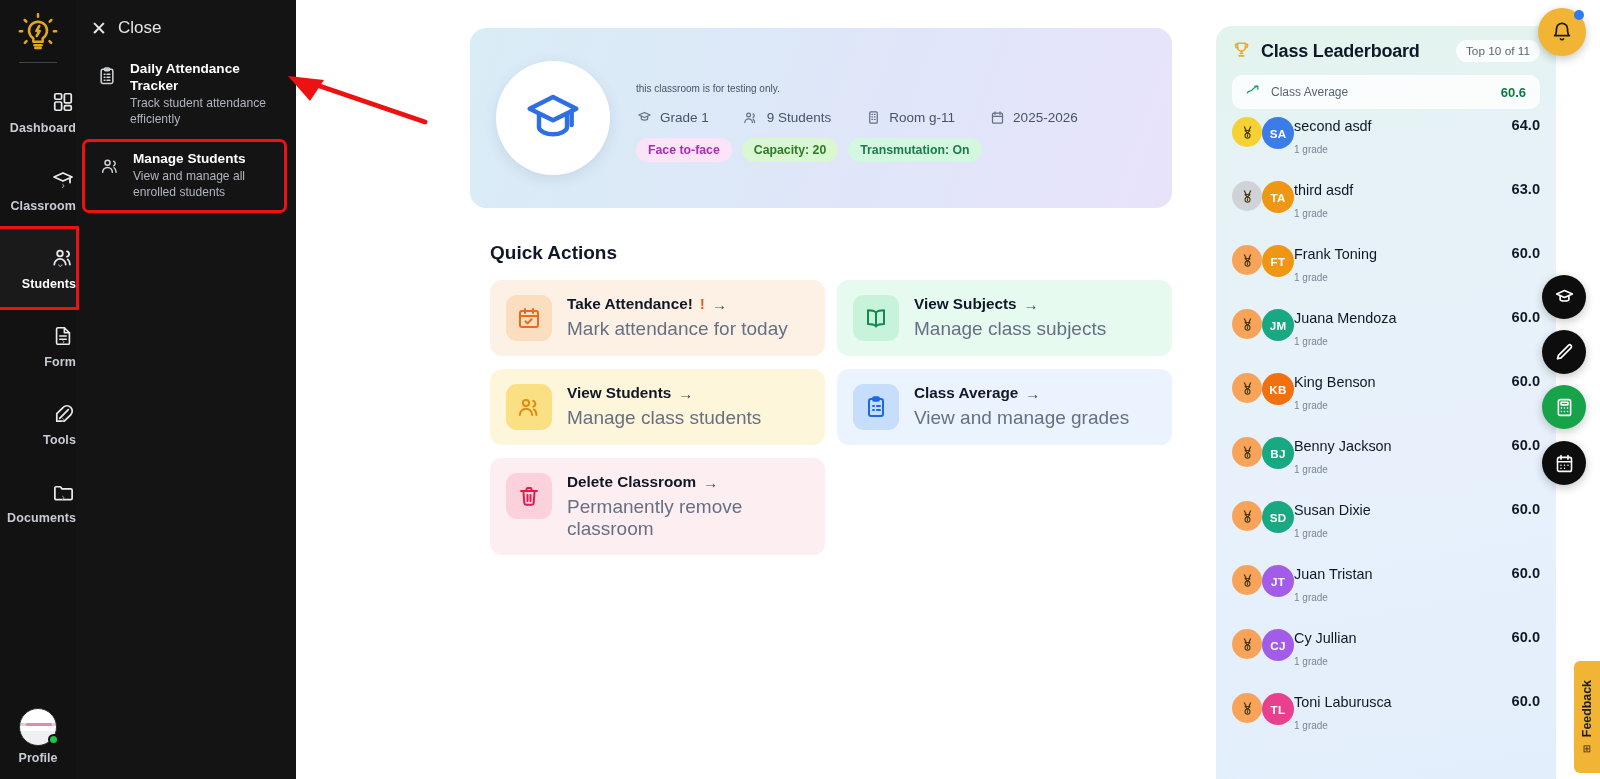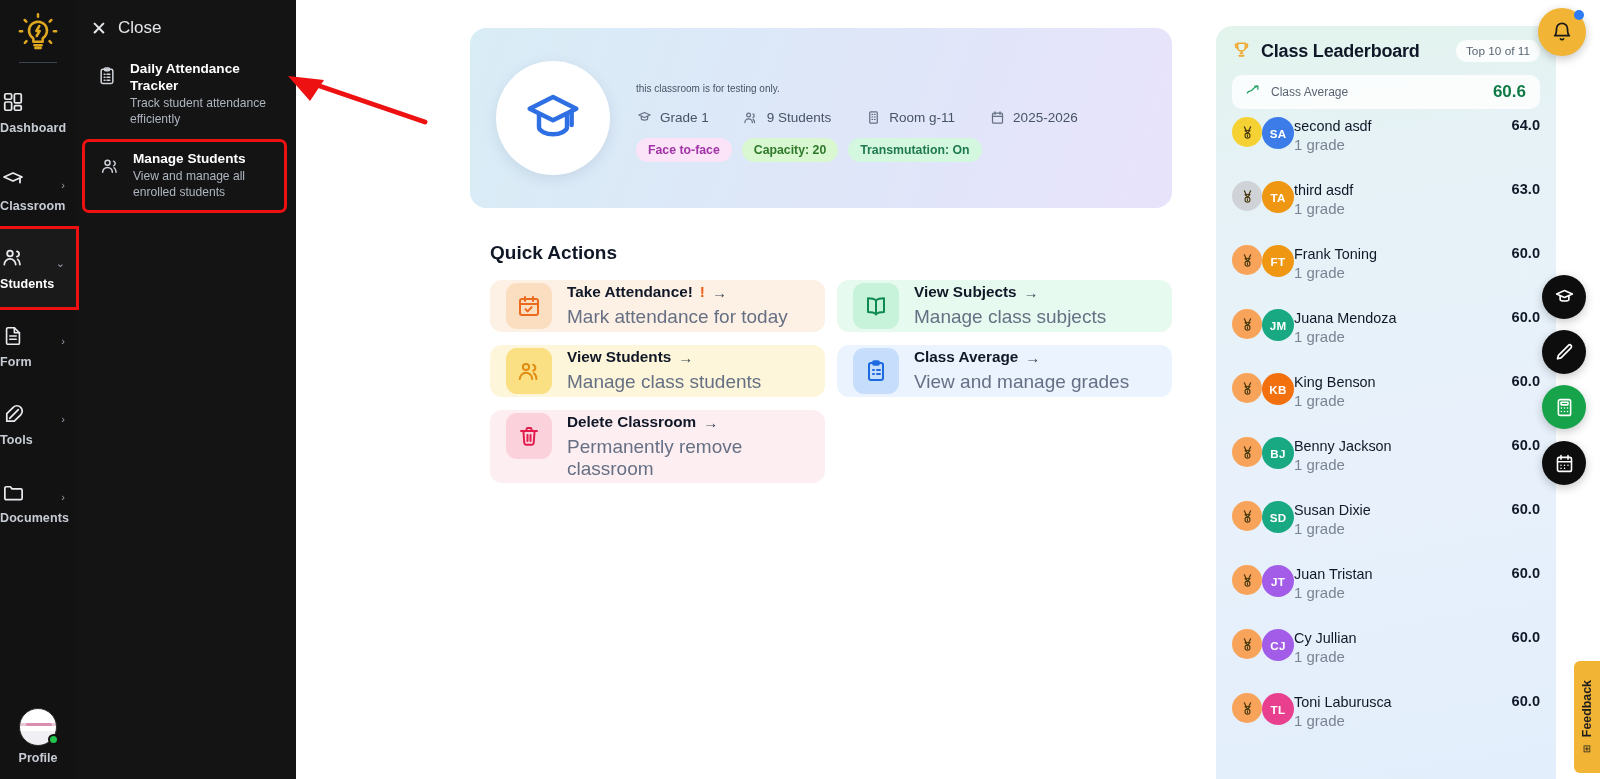--- a/index.html
+++ b/index.html
@@ -14,21 +14,21 @@
   
   .rail {
     position: absolute; left: 0; top: 0; width: 76px; height: 779px;
     background: #121212; display: flex; flex-direction: column; align-items: center;
     z-index: 40;
   }
   .logo { margin-top: 10px; width: 46px; height: 46px; display: flex; align-items: center; justify-content: center; }
   .rail-div { width: 38px; height: 1px; background: #3b4250; margin: 6px 0 10px; }
   .rail-item {
     position: relative; width: 76px; height: 78px;
-    display: flex; flex-direction: column; align-items: flex-start; justify-content: center;
+    display: flex; flex-direction: column; align-items: flex-end; justify-content: center;
     gap: 6px; cursor: pointer;
   }
   .rail-item .ricon { width: 26px; height: 26px; color: #e8eaed; display: flex; align-items: center; justify-content: center; }
   .rail-item .rlabel { font-size: 12.5px; color: #c7ccd4; font-weight: 700; letter-spacing: .1px; }
   .rail-item .chev { position: absolute; right: 11px; top: 28px; font-size: 11px; color: #9aa2ad; }
   .rail-item.active { outline: 3px solid #ee1111; background: #1a1a1a; }
   .rail-item.active .rlabel { color: #ffffff; }
   .profile-wrap { position: absolute; bottom: 14px; left: 0; width: 76px; display: flex; flex-direction: column; align-items: center; gap: 5px; cursor: pointer; }
   .avatar-pic {
     width: 38px; height: 38px; border-radius: 50%; position: relative;
@@ -84,21 +84,21 @@
   .meta { display: flex; align-items: center; gap: 8px; font-size: 13.5px; color: #475467; }
   .meta .mi { width: 16px; height: 16px; color: #667085; display: flex; align-items: center; justify-content: center; }
   .hero-chips { display: flex; gap: 10px; margin-top: 13px; }
   .chip { font-size: 12.3px; font-weight: 600; padding: 5px 12px; border-radius: 999px; }
   .chip-pink { background: #fbe3f8; color: #a033a7; }
   .chip-green { background: #d9f7d0; color: #2f7a2a; }
   .chip-green2 { background: #d4f7e0; color: #1f7a4d; }
 
   .qa-title { font-size: 19px; font-weight: 700; color: #101828; margin: 34px 0 16px 194px; }
   .qa-grid { margin: 0 24px 0 194px; display: grid; grid-template-columns: 1fr 1fr; gap: 13px 12px; }
-  .qa-card { border-radius: 12px; padding: 3px 16px; display: flex; gap: 15px; align-items: flex-start; cursor: pointer; }
+  .qa-card { border-radius: 12px; padding: 15px 16px; display: flex; gap: 15px; align-items: flex-start; cursor: pointer; }
   .qa-ico { width: 46px; height: 46px; min-width: 46px; border-radius: 11px; display: flex; align-items: center; justify-content: center; }
   .qa-h { font-size: 15.3px; font-weight: 700; color: #101828; display: flex; align-items: center; gap: 7px; }
   .qa-h .bang { color: #f0601a; font-weight: 800; }
   .qa-h .arr { color: #3d4756; font-weight: 400; font-size: 15px; }
   .qa-s { font-size: 19px; color: #667085; margin-top: 5px; }
   .c-orange { background: #fdf0e4; } .c-orange .qa-ico { background: #fbddbf; color: #ec6a1d; }
   .c-green  { background: #e7faef; } .c-green .qa-ico  { background: #c7f3da; color: #0f8a52; }
   .c-yellow { background: #fdf6da; } .c-yellow .qa-ico { background: #fbdf83; color: #e08b12; }
   .c-blue   { background: #eaf3fe; } .c-blue .qa-ico   { background: #c6ddfb; color: #1d6ae0; }
   .c-red    { background: #fdeef1; } .c-red .qa-ico    { background: #fbd2dc; color: #e21b4c; }
@@ -110,29 +110,29 @@
     background: linear-gradient(170deg, #e2f4ec 0%, #e6f2f6 18%, #e8f1fb 55%, #e3eefc 100%);
     padding: 14px 16px 0 16px;
   }
   .lb-head { display: flex; align-items: center; gap: 10px; }
   .lb-trophy { font-size: 19px; color: #f0a830; line-height: 1; }
   .lb-title { font-size: 18px; font-weight: 700; color: #101828; flex: 1; letter-spacing: -.2px; }
   .lb-top { font-size: 11.8px; color: #5a6472; background: rgba(255,255,255,.8); padding: 4px 10px; border-radius: 999px; }
   .lb-avg { margin-top: 13px; background: rgba(255,255,255,.82); border-radius: 10px; height: 34px; display: flex; align-items: center; padding: 0 14px; gap: 10px; }
   .lb-avg .trend { color: #18a05c; font-size: 13px; }
   .lb-avg .al { font-size: 12px; color: #5a6472; flex: 1; }
-  .lb-avg .av { font-size: 17px; font-weight: 700; color: #0f7a46; }
+  .lb-avg .av { font-size: 13px; font-weight: 700; color: #0f7a46; }
   .lb-list { margin-top: 8px; }
   .lb-row { display: flex; align-items: flex-start; height: 64px; }
   .medal { width: 30px; height: 30px; min-width: 30px; border-radius: 50%; display: flex; align-items: center; justify-content: center; font-size: 14px; color: #4a3a10; }
   .m-gold { background: #f5d133; } .m-silver { background: #cfd3d8; } .m-bronze { background: #f7a45a; }
   .lb-av { width: 32px; height: 32px; min-width: 32px; border-radius: 50%; display: flex; align-items: center; justify-content: center; color: #fff; font-size: 11.6px; font-weight: 700; letter-spacing: .3px; }
   .lb-info { flex: 1; min-width: 0; }
   .lb-n { font-size: 14.4px; color: #101828; line-height: 1.25; white-space: nowrap; overflow: hidden; text-overflow: ellipsis; }
-  .lb-g { font-size: 15px; color: #7a8494; margin-top: 1px; }
+  .lb-g { font-size: 10px; color: #7a8494; margin-top: 9px; }
   .lb-sc { font-size: 14.6px; font-weight: 700; color: #101828; }
 
   
   .fab { position: absolute; right: 14px; width: 44px; height: 44px; border-radius: 50%; display: flex; align-items: center; justify-content: center; cursor: pointer; z-index: 70; box-shadow: 0 3px 10px rgba(0,0,0,.22); }
   .fab-bell { top: 8px; width: 48px; height: 48px; background: #f1b434; color: #1a1a1a; }
   .fab-dot { position: absolute; right: 16px; top: 10px; width: 10px; height: 10px; border-radius: 50%; background: #2b7cf6; z-index: 71; }
   .fab-cap  { top: 275px; background: #0d0d0d; color: #ffffff; }
   .fab-pen  { top: 330px; background: #0d0d0d; color: #ffffff; }
   .fab-calc { top: 385px; background: #16a34a; color: #ffffff; }
   .fab-cal  { top: 441px; background: #0d0d0d; color: #ffffff; }

